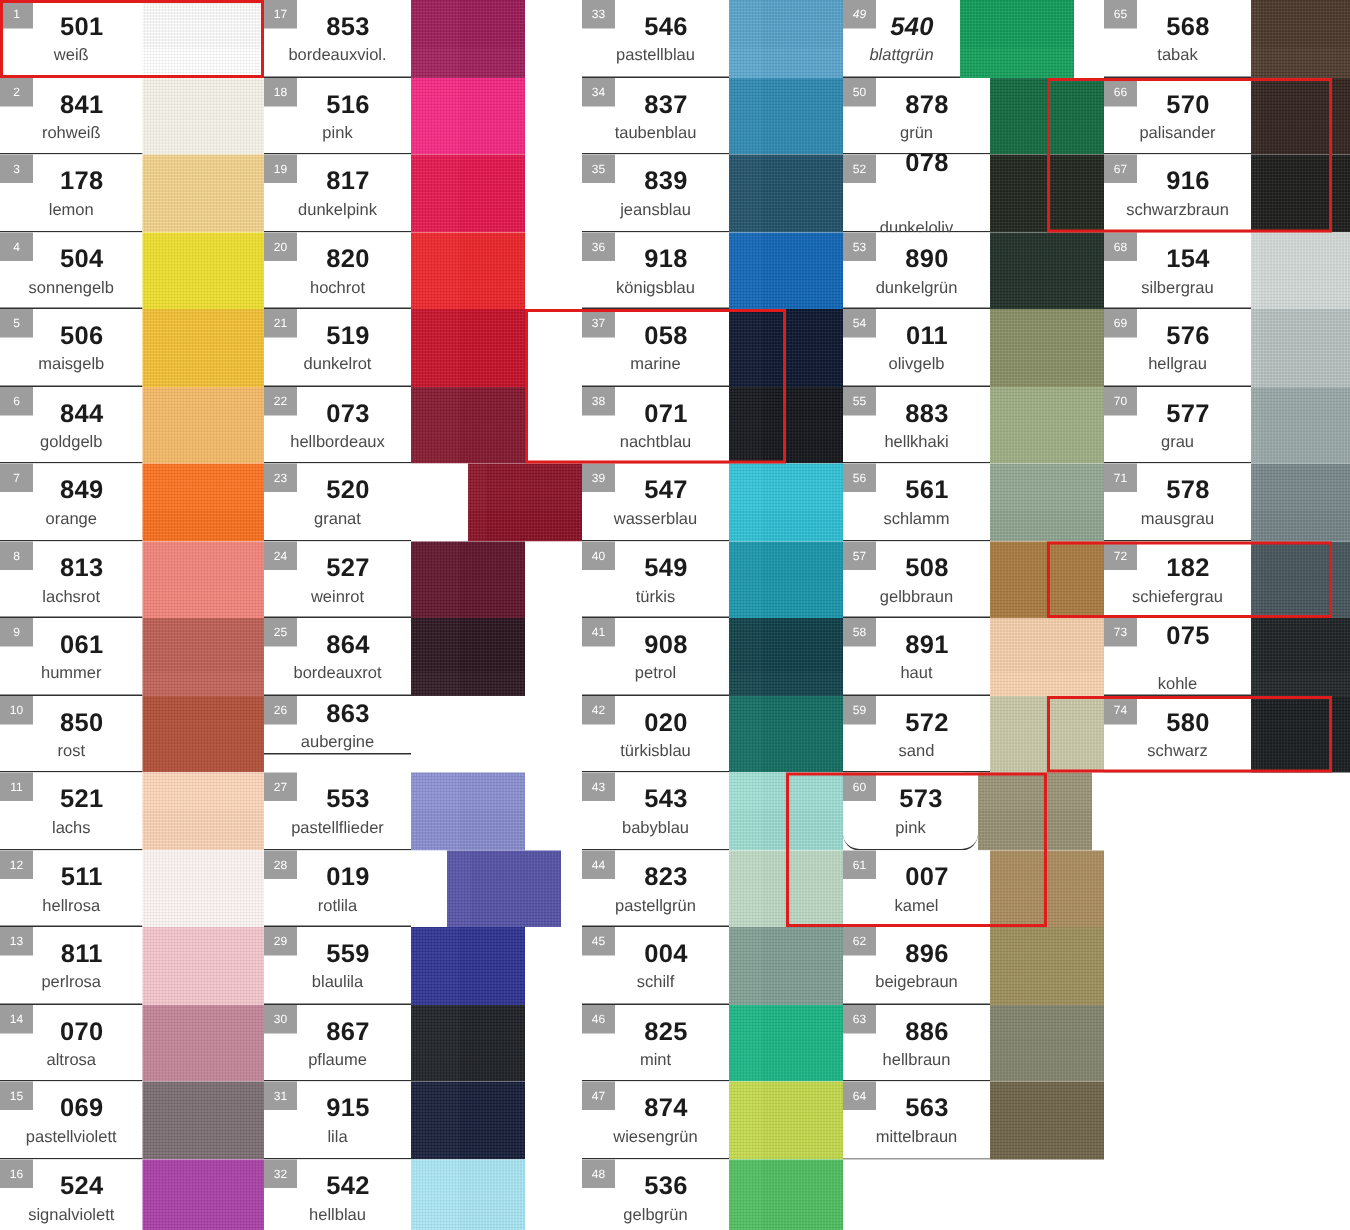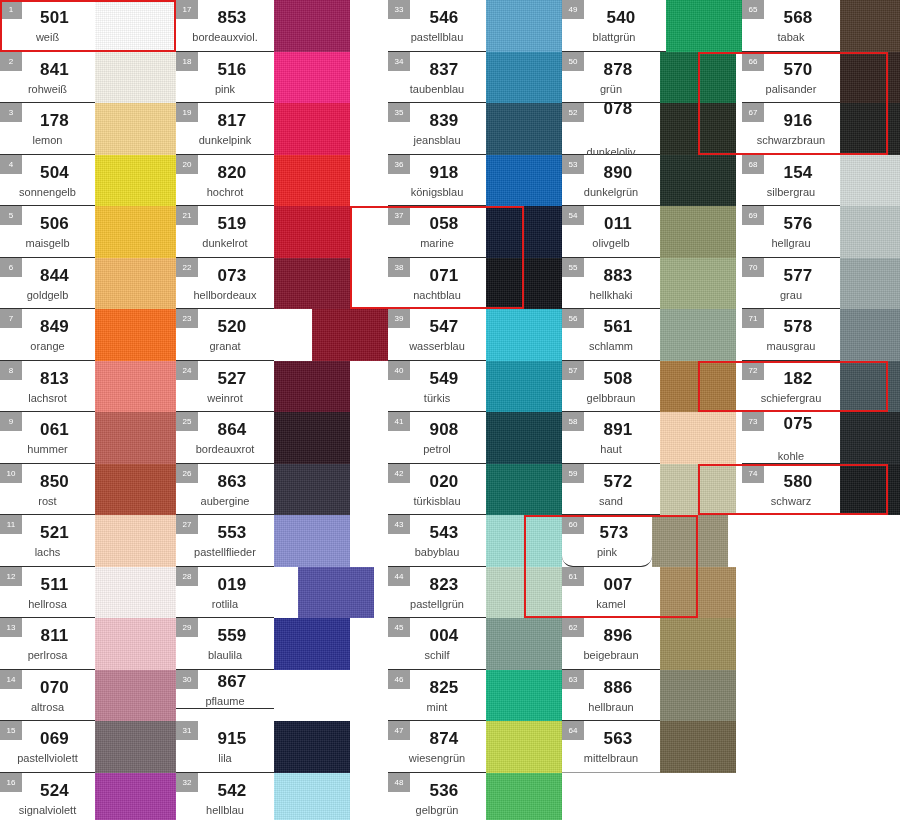--- a/index.html
+++ b/index.html
@@ -358,21 +358,21 @@
       <div class="color-row" style="height: 51.5px;">
         <div class="info-cell" style="width: 98px;">
           <span class="idx-chip">25</span>
           <div class="code">864</div>
           <div class="cname">bordeauxrot</div>
         </div>
         <div class="swatch-cell" style="width: 76px; background: rgb(43, 22, 32);">
           <span class="tex"></span>
         </div>
       </div>
-      <div class="color-row" style="height: 51.5px;">
+      <div class="color-row" style="height: 51.5px; flex-direction: column;">
         <div class="info-cell" style="width: 98px;">
           <span class="idx-chip">26</span>
           <div class="code">863</div>
           <div class="cname">aubergine</div>
         </div>
         <div class="swatch-cell" style="width: 76px; background: rgb(51, 48, 63);">
           <span class="tex"></span>
         </div>
       </div>
       <div class="color-row" style="height: 51.5px;">
@@ -398,21 +398,21 @@
       <div class="color-row" style="height: 51.5px;">
         <div class="info-cell" style="width: 98px;">
           <span class="idx-chip">29</span>
           <div class="code">559</div>
           <div class="cname">blaulila</div>
         </div>
         <div class="swatch-cell" style="width: 76px; background: rgb(43, 47, 144);">
           <span class="tex"></span>
         </div>
       </div>
-      <div class="color-row" style="height: 51.5px; flex-direction: column;">
+      <div class="color-row" style="height: 51.5px;">
         <div class="info-cell" style="width: 98px;">
           <span class="idx-chip">30</span>
           <div class="code">867</div>
           <div class="cname">pflaume</div>
         </div>
         <div class="swatch-cell" style="width: 76px; background: rgb(26, 29, 34);">
           <span class="tex"></span>
         </div>
       </div>
       <div class="color-row" style="height: 51.5px;">
@@ -593,21 +593,21 @@
           <div class="code">536</div>
           <div class="cname">gelbgrün</div>
         </div>
         <div class="swatch-cell" style="width: 76px; background: rgb(76, 190, 94);">
           <span class="tex"></span>
         </div>
       </div>
     </div>
     <div class="color-column">
       <div class="color-row" style="height: 51.5px;">
-        <div class="info-cell" style="width: 104px;">
+        <div class="info-cell" style="width: 78px; font-style: italic;">
           <span class="idx-chip">49</span>
           <div class="code">540</div>
           <div class="cname">blattgrün</div>
         </div>
         <div class="swatch-cell" style="width: 76px; background: rgb(19, 160, 91);">
           <span class="tex"></span>
         </div>
       </div>
       <div class="color-row" style="height: 51.5px;">
         <div class="info-cell" style="width: 98px;">

